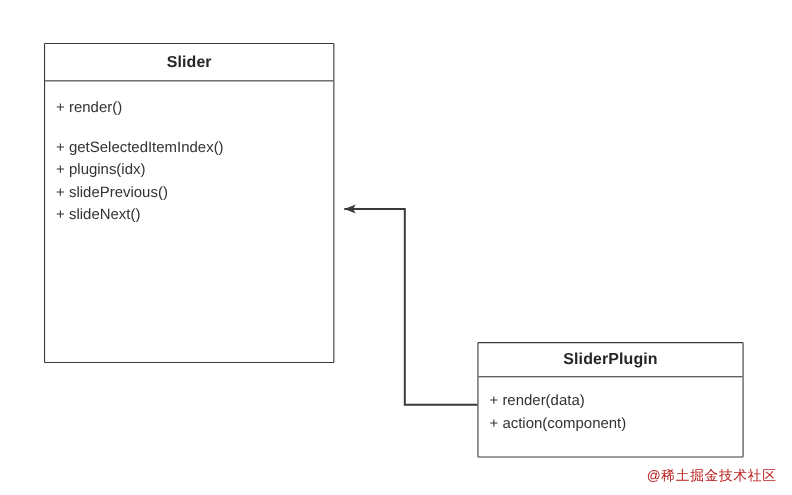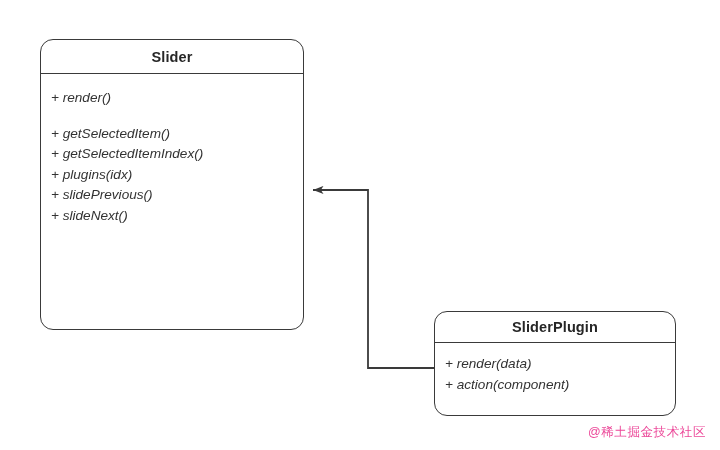--- a/index.html
+++ b/index.html
@@ -18,40 +18,39 @@
   #canvas {
     position: absolute;
     inset: 0;
     width: 720px;
     height: 450px;
   }
   .uml-class {
     position: absolute;
     background: #ffffff;
     border: 1.6px solid #3a3a3a;
-    border-radius: 13px;
+    border-radius: 1px;
     box-sizing: border-box;
     z-index: 2;
   }
   .uml-title {
     text-align: center;
     font-weight: bold;
     font-size: 14.5px;
     color: #262626;
     letter-spacing: 0.1px;
     border-bottom: 1.6px solid #3a3a3a;
     box-sizing: border-box;
     display: flex;
     align-items: center;
     justify-content: center;
   }
   .uml-body {
     padding: 14px 0 10px 10px;
     box-sizing: border-box;
-    font-style: italic;
   }
   .member-group {
     margin-bottom: 15px;
   }
   .member-group:last-child {
     margin-bottom: 0;
   }
   .member-line {
     font-size: 13.6px;
     color: #333333;
@@ -90,21 +89,21 @@
     height: 450px;
     z-index: 1;
     pointer-events: none;
   }
   
   #watermark {
     position: absolute;
     right: 14px;
     bottom: 9px;
     font-size: 12.5px;
-    color: #ec4899;
+    color: #b91c1c;
     letter-spacing: 0.6px;
     white-space: nowrap;
     z-index: 3;
   }
 </style>
 </head>
 <body>
 
 <div id="canvas">
 
@@ -117,21 +116,20 @@
     <path d="M 434 368 L 368 368 L 368 190 L 313 190" fill="none" stroke="#3a3a3a" stroke-width="1.8" stroke-linejoin="miter" stroke-linecap="butt" marker-end="url(#arrowhead-solid)"></path>
   </svg>
 
   <div class="uml-class" id="class-slider">
     <div class="uml-title">Slider</div>
     <div class="uml-body">
       <div class="member-group">
         <div class="member-line">+ render()</div>
       </div>
       <div class="member-group">
-        <div class="member-line">+ getSelectedItem()</div>
         <div class="member-line">+ getSelectedItemIndex()</div>
         <div class="member-line">+ plugins(idx)</div>
         <div class="member-line">+ slidePrevious()</div>
         <div class="member-line">+ slideNext()</div>
       </div>
     </div>
   </div>
 
   <div class="uml-class" id="class-sliderplugin">
     <div class="uml-title">SliderPlugin</div>

